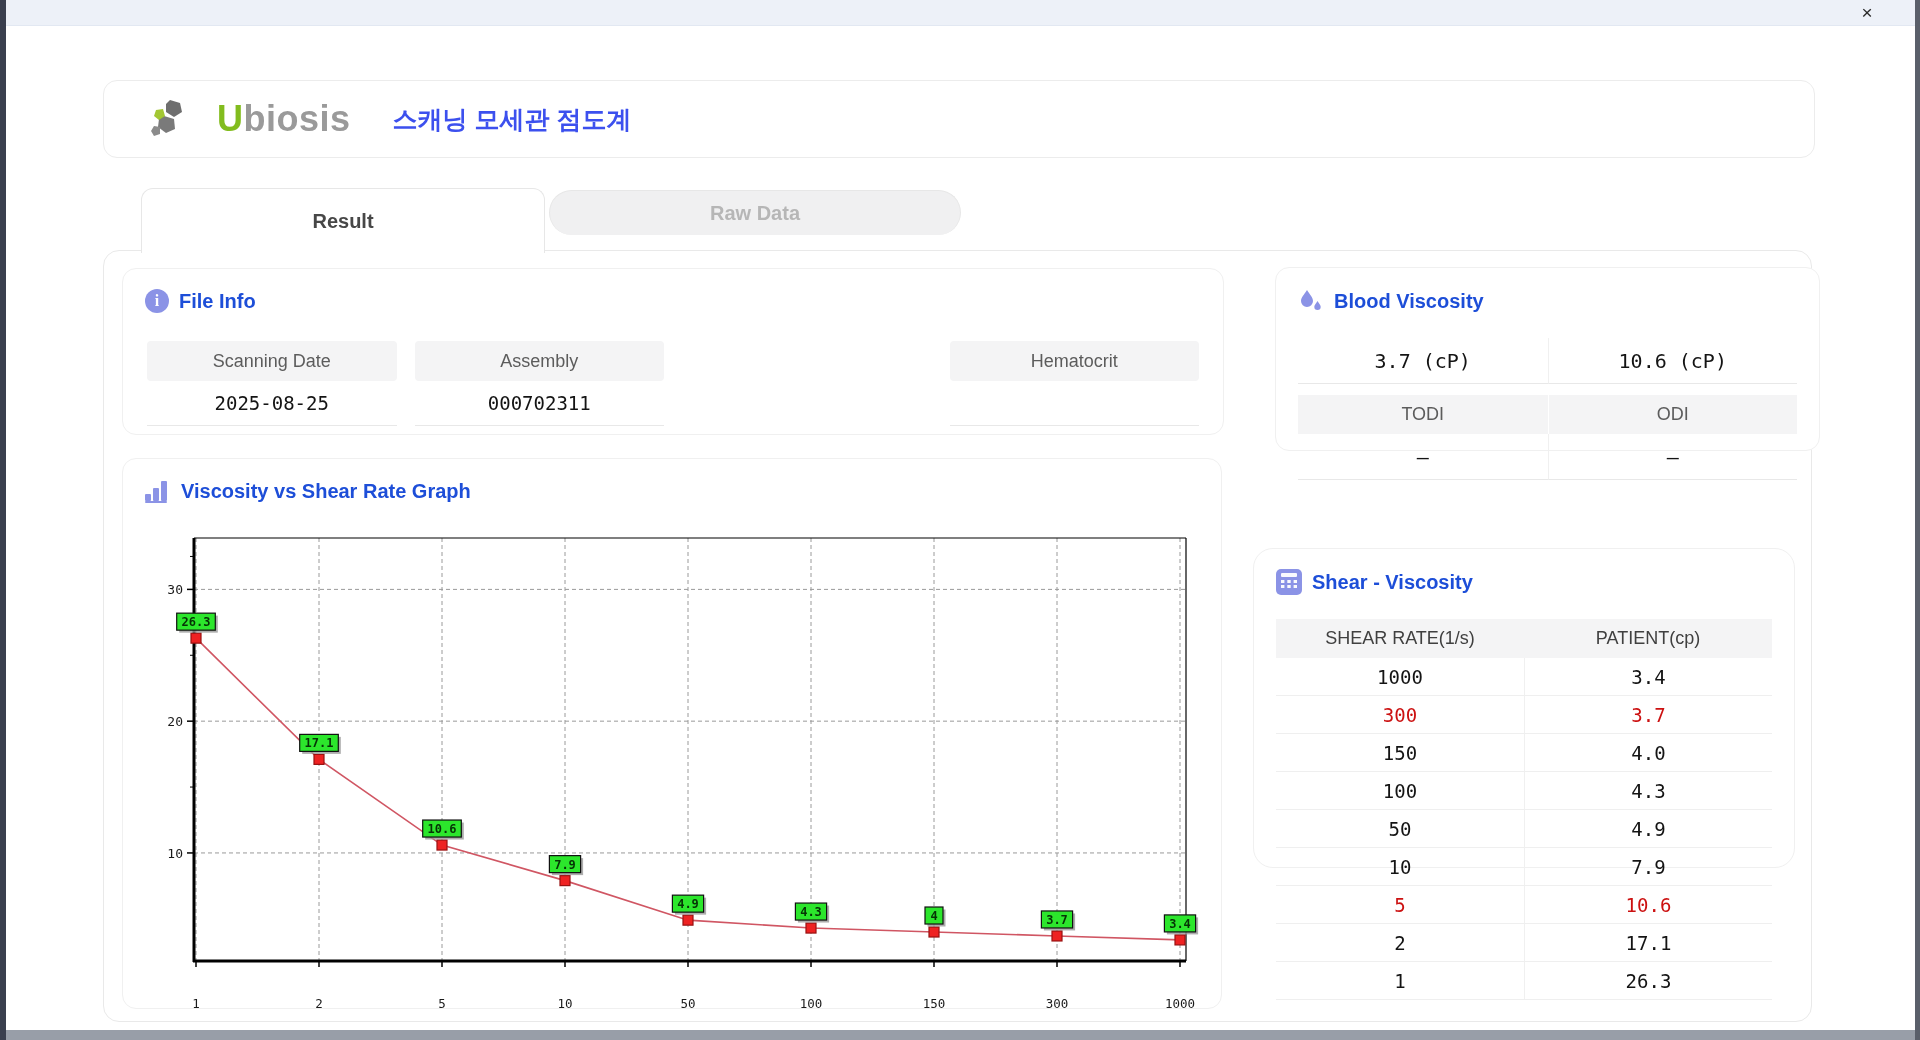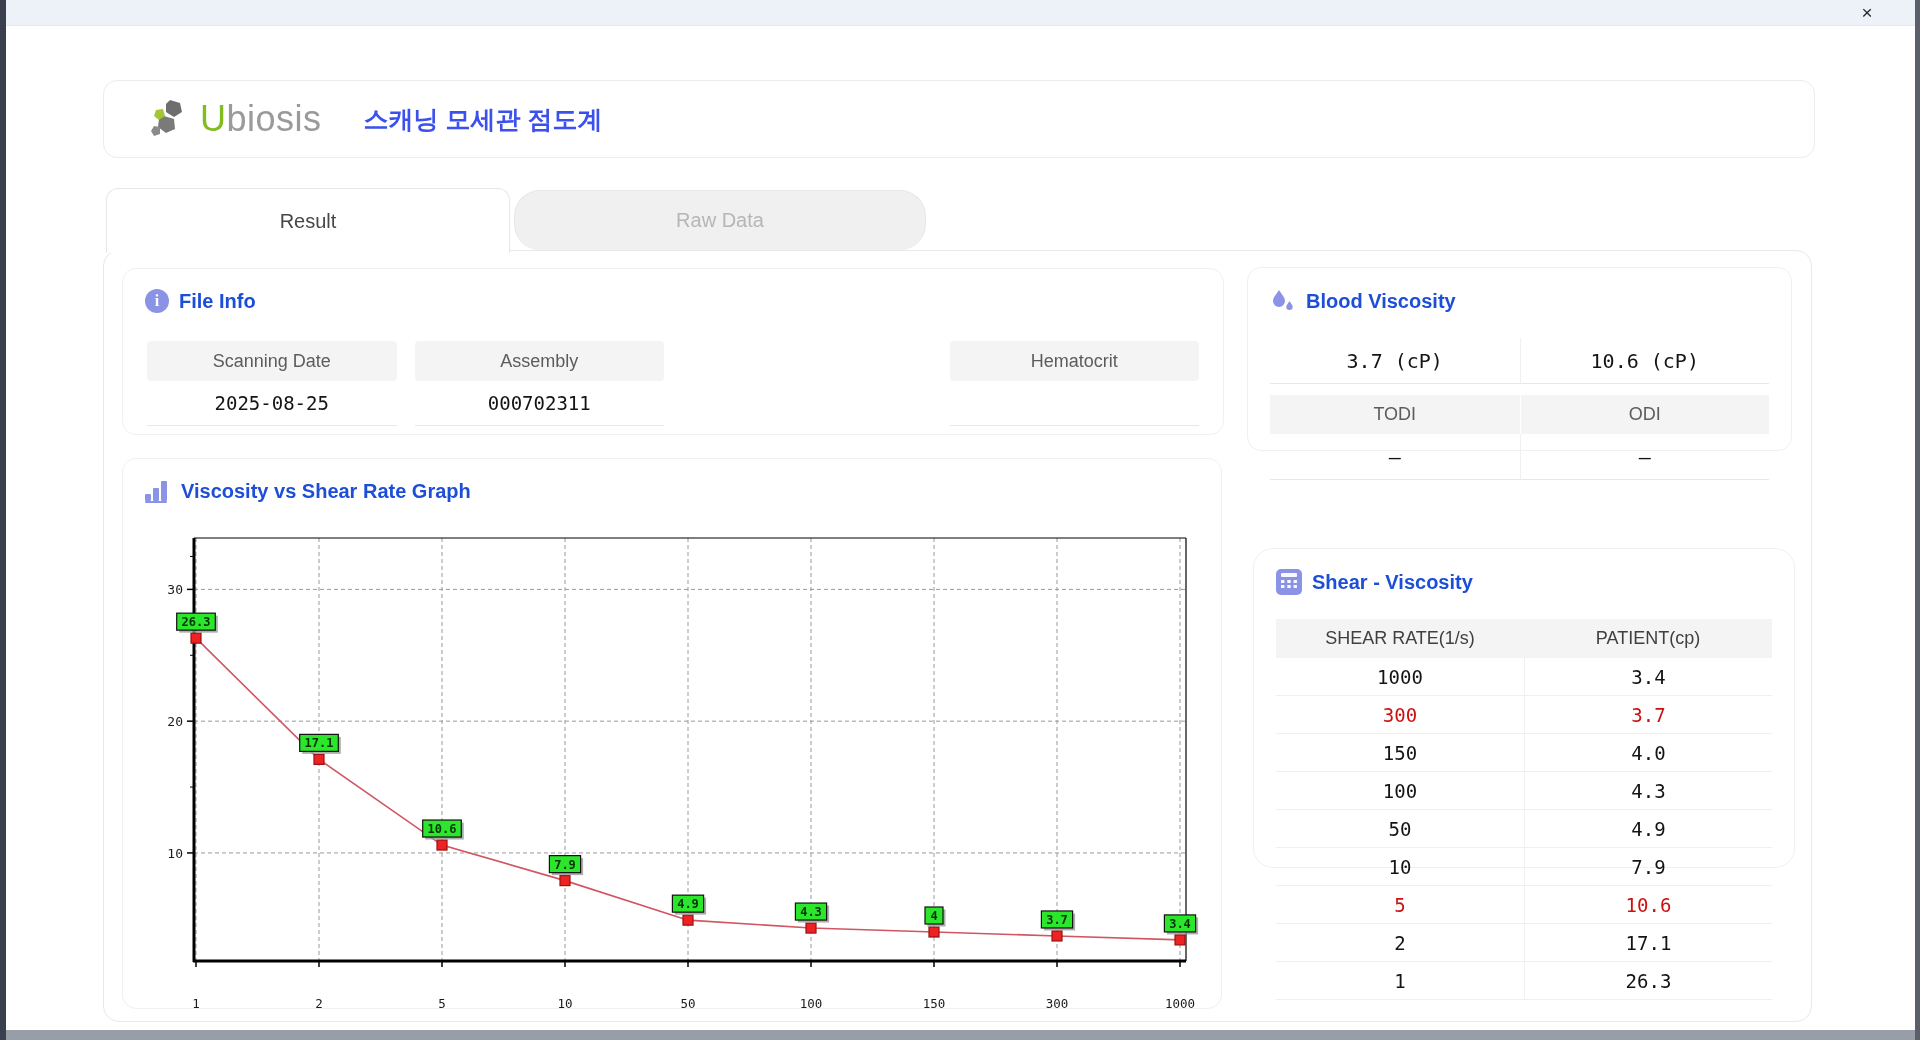--- a/index.html
+++ b/index.html
@@ -14,31 +14,31 @@
                font-size:19px; color:#2b2b2b; text-align:center; line-height:22px; cursor:pointer; }
   .edge-left { position:absolute; left:0; top:0; width:6px; height:1040px; background:#3a3f4e; z-index:60; }
   .edge-right { position:absolute; right:0; top:0; width:5px; height:1040px; background:#5a5f6a; z-index:60; }
   .edge-bottom { position:absolute; left:0; bottom:0; width:1920px; height:10px; background:#989ea8; z-index:55; }
 
   
   .header-card { position:absolute; left:103px; top:80px; width:1712px; height:78px;
                  background:#fff; border:1px solid #ececec; border-radius:14px;
                  display:flex; align-items:center; }
   .logo-wrap { display:flex; align-items:center; margin-left:44px; }
-  .logo-text { font-size:36px; font-weight:400; letter-spacing:0.5px; margin-left:6px; }
+  .logo-text { font-size:36px; font-weight:700; letter-spacing:0.5px; margin-left:23px; }
   .logo-u { color:#82bc1e; }
   .logo-rest { color:#9a9a9a; }
   .app-title { margin-left:42px; font-size:25px; font-weight:700; color:#3c50ee; }
 
   
   .tab { position:absolute; top:188px; height:64px; border:1px solid #e7e7e7;
          border-bottom:none; border-radius:12px 12px 0 0; display:flex;
-         align-items:center; justify-content:center; font-size:20px; font-weight:400; cursor:pointer; }
+         align-items:center; justify-content:center; font-size:20px; font-weight:700; cursor:pointer;margin-left:35px; }
   .tab-active { left:106px; width:404px; background:#ffffff; color:#474747; z-index:10; height:65px; }
-  .tab-inactive { left:514px; width:412px; background:#f0f0f1; color:#b6b6b6; top:190px; height:60px; z-index:1;border-radius:26px; }
+  .tab-inactive { left:514px; width:412px; background:#f0f0f1; color:#b6b6b6; top:190px; height:45px; z-index:1;border-radius:26px; }
 
   
   .content-card { position:absolute; left:103px; top:250px; width:1709px; height:772px;
                   background:#fff; border:1px solid #e9e9e9; border-radius:16px; z-index:2; }
 
   .card { position:absolute; background:#fff; border:1px solid #f0f0f0; border-radius:14px; }
   .card-head { display:flex; align-items:center; gap:10px; padding:20px 22px 0 22px; }
   .card-title { font-size:20px; font-weight:700; color:#1d4ed8; }
 
   
@@ -227,21 +227,21 @@
         <text x="811" y="401.00934579439246" text-anchor="middle" font-size="12" font-family="'DejaVu Sans Mono', monospace" font-weight="bold" fill="#063306">4</text>
         <rect x="920.9" y="394.4626168224299" width="31.200000000000003" height="17" fill="#999999" opacity="0.8"></rect>
         <rect x="918.4" y="391.9626168224299" width="31.200000000000003" height="17" fill="#2ce62c" stroke="#111111" stroke-width="1.2"></rect>
         <text x="934" y="404.9626168224299" text-anchor="middle" font-size="12" font-family="'DejaVu Sans Mono', monospace" font-weight="bold" fill="#063306">3.7</text>
         <rect x="1043.9" y="398.41588785046724" width="31.200000000000003" height="17" fill="#999999" opacity="0.8"></rect>
         <rect x="1041.4" y="395.91588785046724" width="31.200000000000003" height="17" fill="#2ce62c" stroke="#111111" stroke-width="1.2"></rect>
         <text x="1057" y="408.91588785046724" text-anchor="middle" font-size="12" font-family="'DejaVu Sans Mono', monospace" font-weight="bold" fill="#063306">3.4</text>
       </svg></div>
 </div>
 
-<div class="card" style="left:1247px; top:267px; width:545px; height:184px; z-index:5;">
+<div class="card" style="left:1275px; top:267px; width:545px; height:184px; z-index:5;">
   <div class="card-head">
     <div class="drops-icon">
       <svg width="26" height="26" viewBox="0 0 26 26">
         <path d="M9 2 C12 7 15 9.5 15 13 a6 6 0 0 1 -12 0 C3 9.5 6 7 9 2 Z" fill="#8b93e6"></path>
         <path d="M19.5 13 C21 15.5 22.7 17 22.7 18.8 a3.2 3.2 0 0 1 -6.4 0 C16.3 17 18 15.5 19.5 13 Z" fill="#8b93e6"></path>
       </svg>
     </div>
     <div class="card-title">Blood Viscosity</div>
   </div>
   <div class="bv-table">

